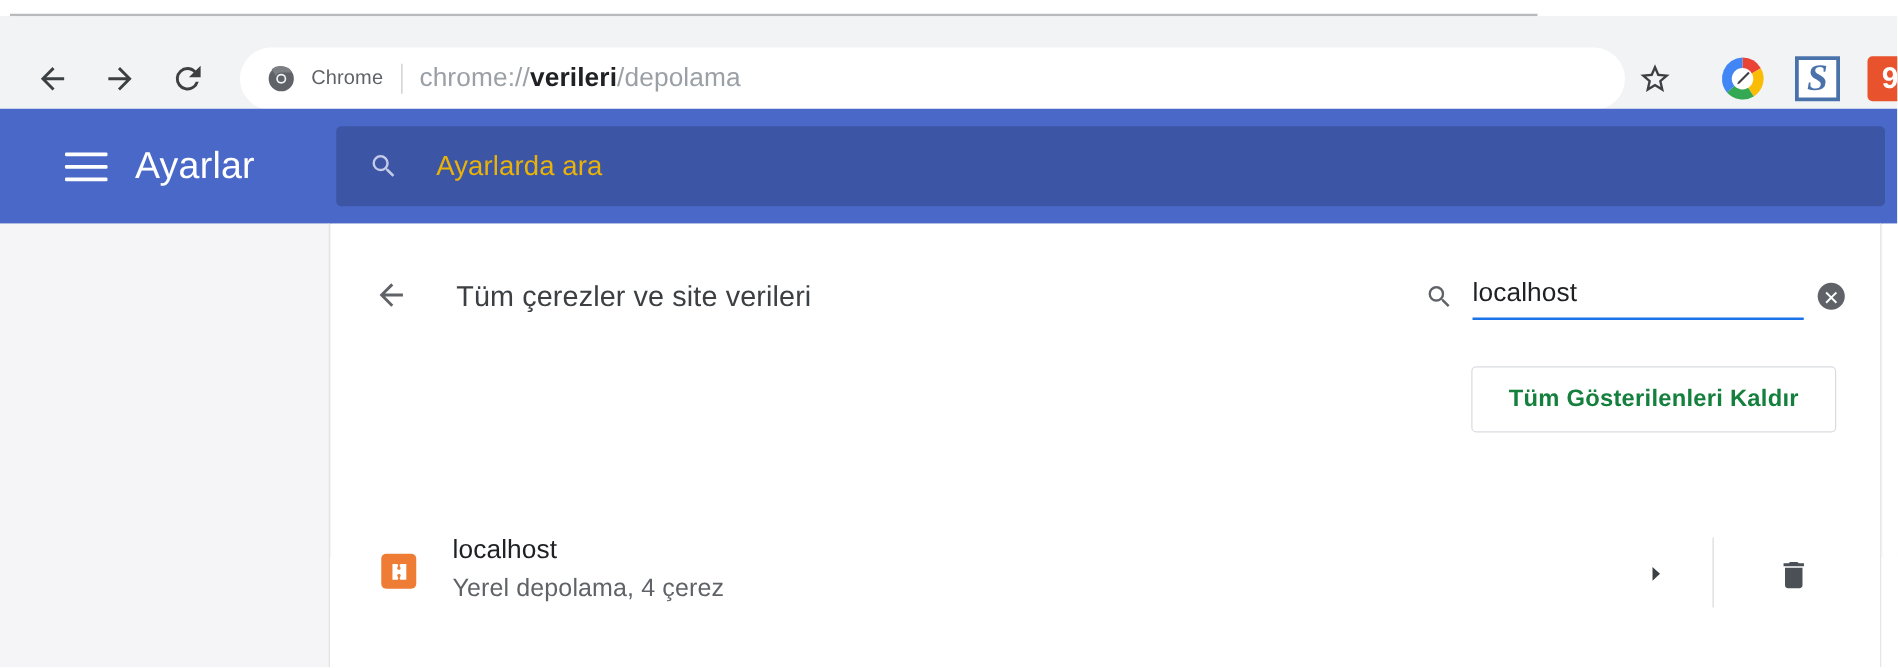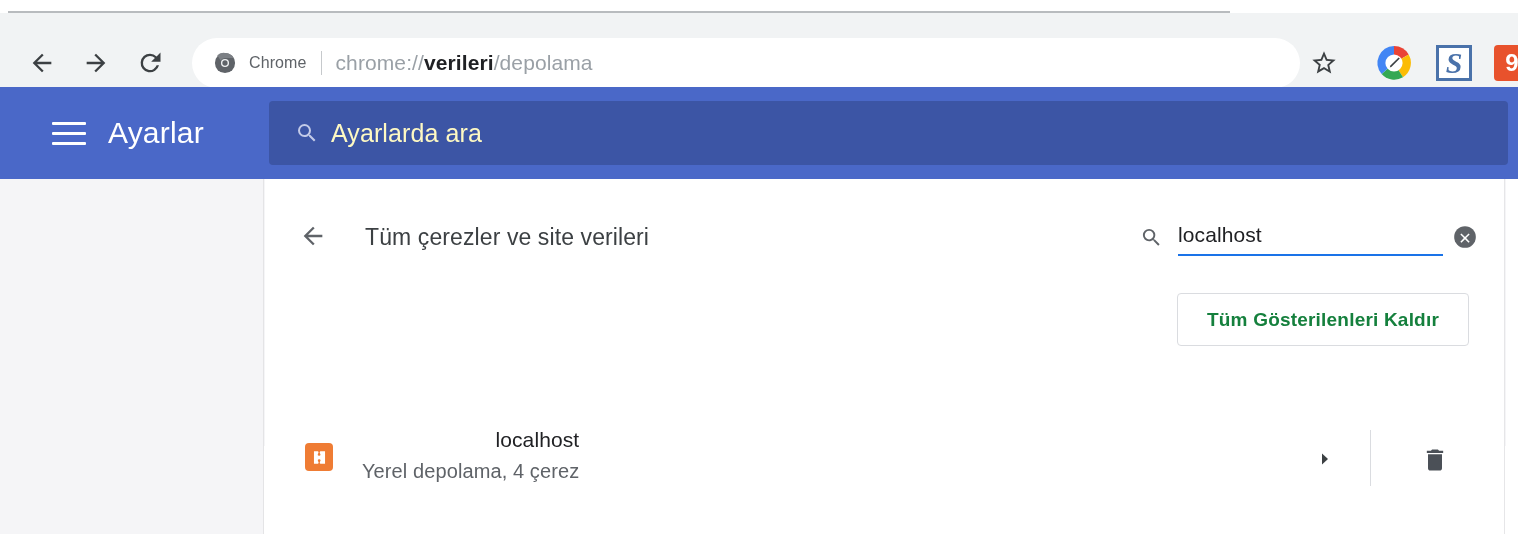--- a/index.html
+++ b/index.html
@@ -181,33 +181,32 @@
     width: 1239px; height: 64px;
     background: #3c55a5;
     border-radius: 4px;
     display: flex;
     align-items: center;
     padding-left: 26px;
     cursor: text;
   }
   .settings-search .ss-icon { flex: 0 0 auto; display: block; }
   .settings-search .ss-ph {
-    font-size: 25px;
-    color: #fef9c3;
-    margin-left: 12px;
+    font-size: 22px;
+    color: #eab308;
+    margin-left: 30px;
     letter-spacing: 0.1px;
   }
 
   
   .page-body {
     position: absolute;
     left: 0; top: 179px;
     width: 1518px; height: 267px;
     background: #f5f5f7;
-    text-align: right;
   }
   .left-rail {
     position: absolute;
     left: 0; top: 0;
     width: 264px; height: 355px;
     background: #f5f5f7;
     border-right: 1px solid #e4e4e6;
   }
   .content-card {
     position: absolute;

